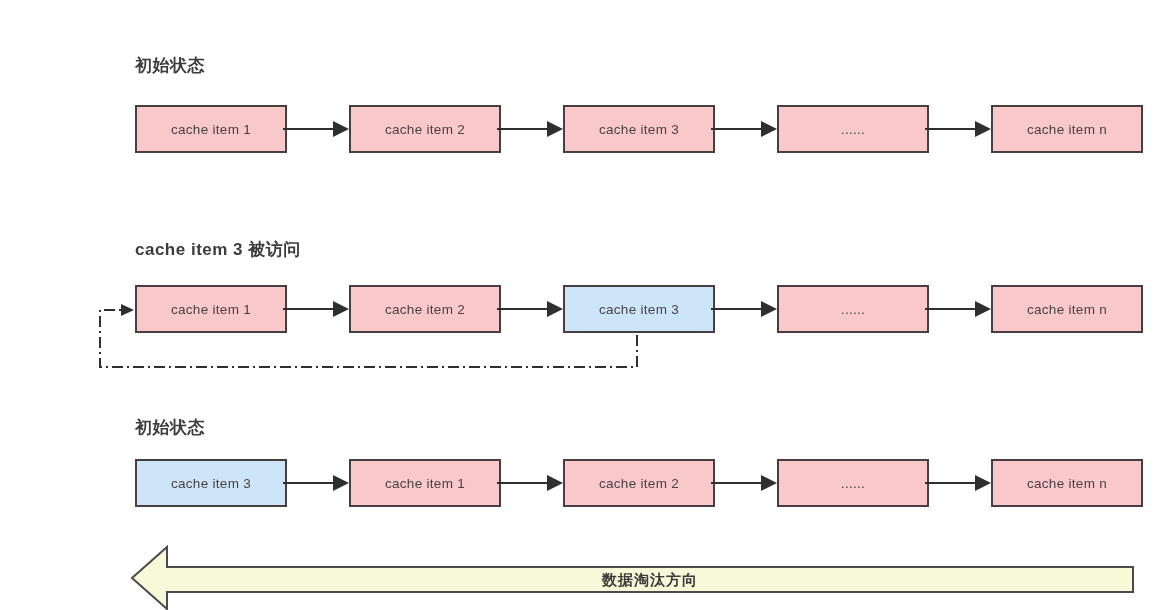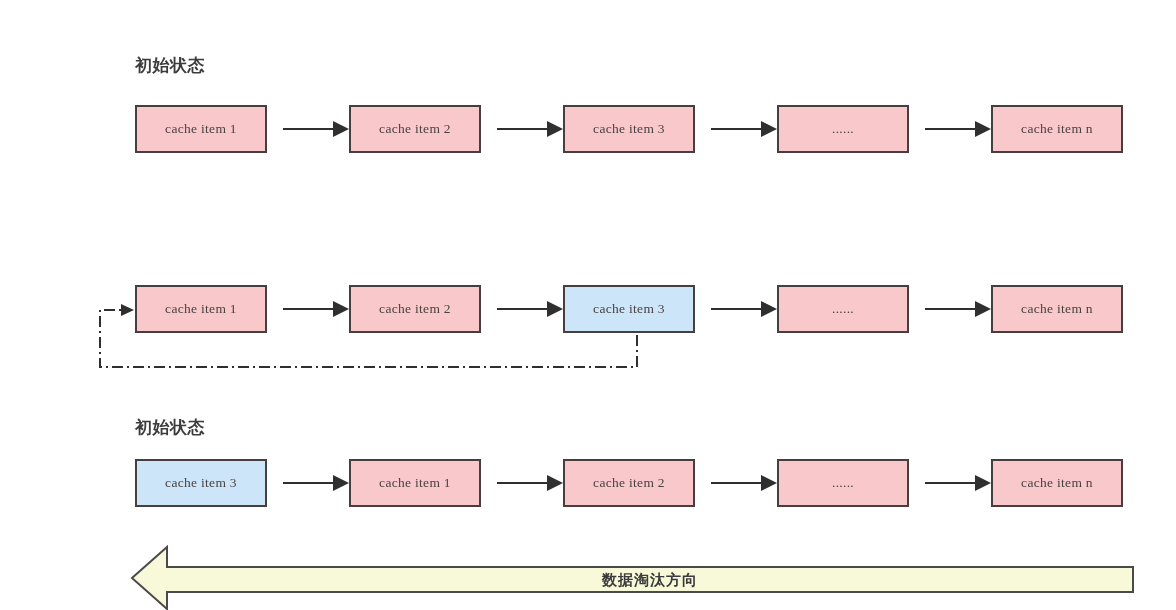--- a/index.html
+++ b/index.html
@@ -1,26 +1,26 @@
 <!DOCTYPE html>
 <html style="--background: #ffffff; --box_pink: #f9c8cb; --box_blue: #cde5f8; --box_border: #473f3f; --box_text: #4a4242; --line: #2f2f2f; --title_text: #3c3c3c; --banner_fill: #f8f9d8; --banner_border: #4a4a4a;"><head>
 <meta charset="utf-8">
 <style>
   html,body { margin:0; padding:0; background:#ffffff; }
   #canvas {
     position:relative; width:1176px; height:610px; background:#ffffff;
     overflow:hidden;
-    font-family:Liberation Serif, serif;
+    font-family:Liberation Sans, sans-serif;
   }
   .row-title {
     position:absolute; font-weight:bold; font-size:17px;
     color:var(--title_text); letter-spacing:.5px; white-space:nowrap;
   }
   .box {
-    position:absolute; width:132px; height:48px; box-sizing:border-box;
+    position:absolute; width:152px; height:48px; box-sizing:border-box;
     border:2px solid var(--box_border);
     display:flex; align-items:center; justify-content:center;
     font-size:13.5px; letter-spacing:.3px; color:var(--box_text);
     white-space:nowrap;
   }
   .pink { background:var(--box_pink); }
   .blue { background:var(--box_blue); }
   .conn { position:absolute; width:66px; height:48px; }
   .conn::before {
     content:""; position:absolute; left:0; right:13px; top:23px; height:2px;
@@ -46,20 +46,21 @@
 
 <div id="canvas">
 
   <svg id="overlay" width="1176" height="610" viewBox="0 0 1176 610">
     <path id="feedback-path" d="M637 335 L637 367 L100 367 L100 310 L121 310" stroke-dasharray="11 4 2 4"></path>
     <polygon id="feedback-head" points="121,304 121,316 134,310"></polygon>
     <polygon id="banner-shape" points="132,578 167,547 167,567 1133,567 1133,592 167,592 167,609"></polygon>
   </svg>
 
   <div class="row-title" style="left:135px;top:54px">初始状态</div>
+  <div class="row-title" style="left:135px;top:238px">cache item 3 被访问</div>
   <div class="row-title" style="left:135px;top:416px">初始状态</div>
 
   <div class="box pink" style="left:135px;top:105px">cache item 1</div>
   <span class="conn" style="left:283px;top:105px"></span>
   <div class="box pink" style="left:349px;top:105px">cache item 2</div>
   <span class="conn" style="left:497px;top:105px"></span>
   <div class="box pink" style="left:563px;top:105px">cache item 3</div>
   <span class="conn" style="left:711px;top:105px"></span>
   <div class="box pink" style="left:777px;top:105px">......</div>
   <span class="conn" style="left:925px;top:105px"></span>

